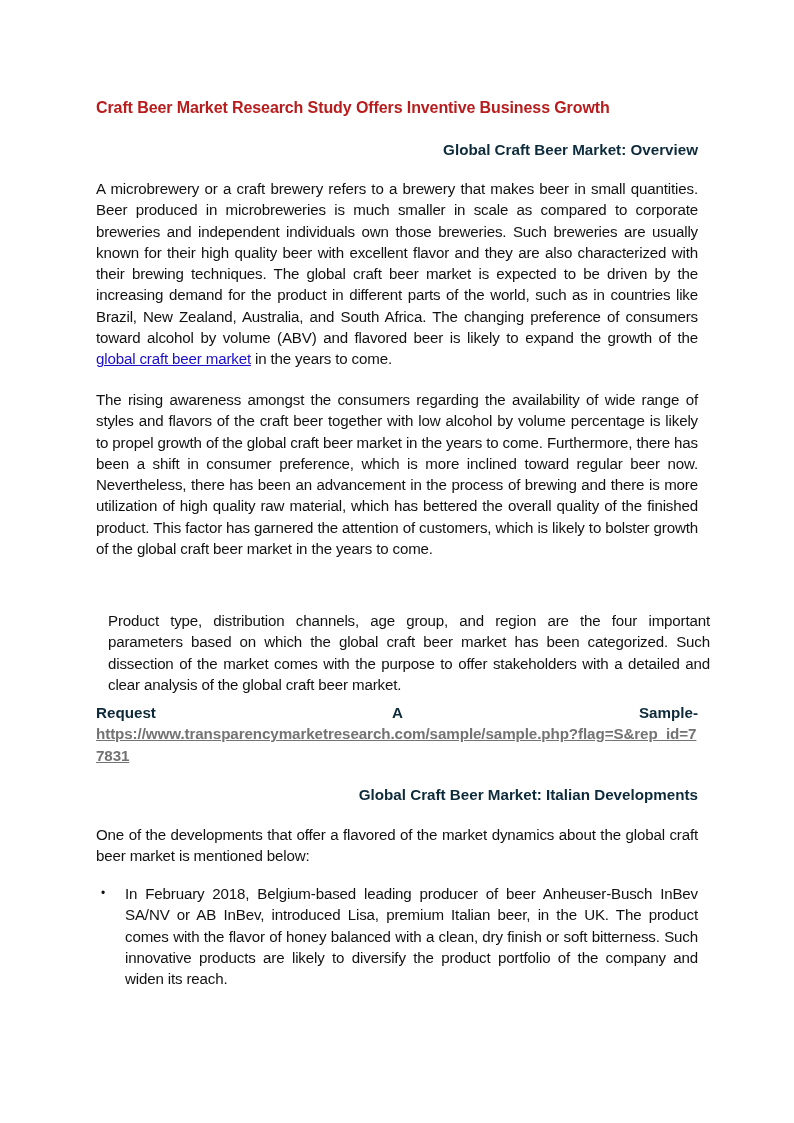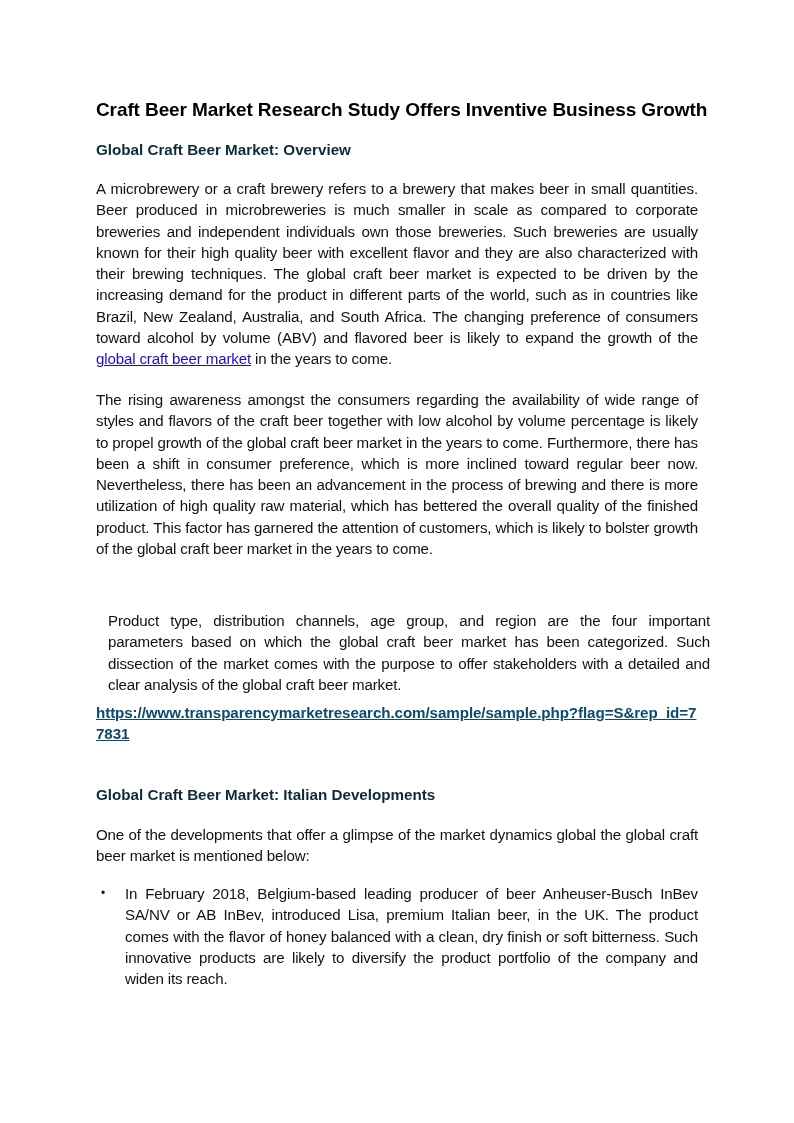--- a/index.html
+++ b/index.html
@@ -20,33 +20,34 @@
       left: 96px;
       top: 0;
       width: 602px;
     }
     .title {
       position: absolute;
       left: 0;
       top: 99px;
       width: 602px;
       font-weight: bold;
-      font-size: 19px;
-      color: #000000;
+      font-size: 16px;
+      color: #b91c1c;
       letter-spacing: -0.1px;
       white-space: nowrap;
     }
     .h2 {
       position: absolute;
       left: 0;
       width: 602px;
       font-weight: bold;
       font-size: 15.2px;
       color: #0d2a3a;
       white-space: nowrap;
+      text-align: right;
     }
     .para {
       position: absolute;
       left: 0;
       width: 602px;
       font-size: 15.1px;
       line-height: 21.3px;
       text-align: justify;
       color: #111111;
       letter-spacing: -0.15px;
@@ -63,21 +64,21 @@
       font-size: 15.2px;
       line-height: 21.3px;
       color: #0d2a3a;
     }
     .request-row {
       display: flex;
       justify-content: space-between;
       width: 602px;
     }
     .request-url {
-      color: #0c4a6e;
+      color: #737373;
       text-decoration: underline;
       font-weight: bold;
       word-break: break-all;
       display: block;
       width: 602px;
       letter-spacing: -0.1px;
     }
     .bullet-list {
       position: absolute;
       left: 0;
@@ -115,26 +116,31 @@
 
   <p class="para" style="top:178px; margin:0;">
     <span>A microbrewery or a craft brewery refers to a brewery that makes beer in small quantities. Beer produced in microbreweries is much smaller in scale as compared to corporate breweries and independent individuals own those breweries. Such breweries are usually known for their high quality beer with excellent flavor and they are also characterized with their brewing techniques. The global craft beer market is expected to be driven by the increasing demand for the product in different parts of the world, such as in countries like Brazil, New Zealand, Australia, and South Africa. The changing preference of consumers toward alcohol by volume (ABV) and flavored beer is likely to expand the growth of the </span><a class="link" href="#">global craft beer market</a><span> in the years to come.</span>
   </p>
 
   <p class="para" style="top:389px; margin:0;">The rising awareness amongst the consumers regarding the availability of wide range of styles and flavors of the craft beer together with low alcohol by volume percentage is likely to propel growth of the global craft beer market in the years to come. Furthermore, there has been a shift in consumer preference, which is more inclined toward regular beer now. Nevertheless, there has been an advancement in the process of brewing and there is more utilization of high quality raw material, which has bettered the overall quality of the finished product. This factor has garnered the attention of customers, which is likely to bolster growth of the global craft beer market in the years to come.</p>
 
   <p class="para" style="top:598px; margin:12px;">Product type, distribution channels, age group, and region are the four important parameters based on which the global craft beer market has been categorized. Such dissection of the market comes with the purpose to offer stakeholders with a detailed and clear analysis of the global craft beer market.</p>
 
   <div class="request-line">
+    <div class="request-row">
+      <span>Request</span>
+      <span>A</span>
+      <span>Sample-</span>
+    </div>
     <a class="request-url" href="#">https://www.transparencymarketresearch.com/sample/sample.php?flag=S&amp;rep_id=77831</a>
   </div>
 
   <div class="h2" style="top:786px;">Global Craft Beer Market: Italian Developments</div>
 
-  <p class="para" style="top:824px; margin:0;">One of the developments that offer a glimpse of the market dynamics global the global craft beer market is mentioned below:</p>
+  <p class="para" style="top:824px; margin:0;">One of the developments that offer a flavored of the market dynamics about the global craft beer market is mentioned below:</p>
 
   <ul class="bullet-list">
     <li class="bullet-item">
       <span class="bullet-dot">•</span>
       <span>In February 2018, Belgium-based leading producer of beer Anheuser-Busch InBev SA/NV or AB InBev, introduced Lisa, premium Italian beer, in the UK. The product comes with the flavor of honey balanced with a clean, dry finish or soft bitterness. Such innovative products are likely to diversify the product portfolio of the company and widen its reach.</span>
     </li>
   </ul>
 
 </div>
 

